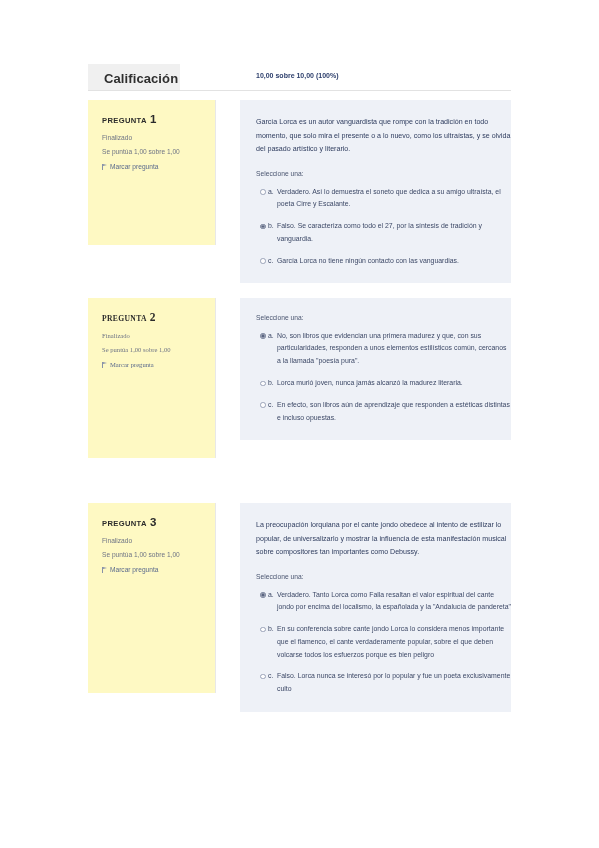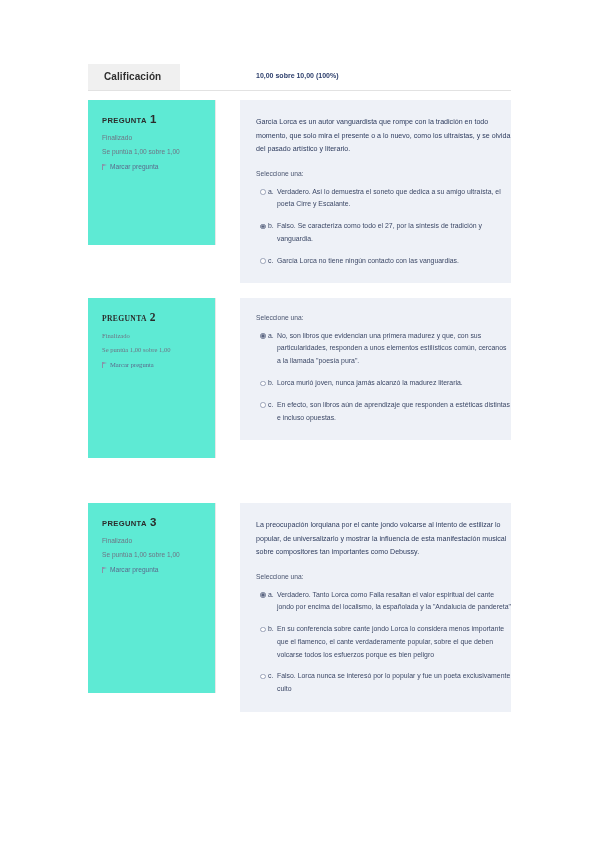--- a/index.html
+++ b/index.html
@@ -37,21 +37,21 @@
     left: 0; top: 0;
     width: 92px;
     height: 26px;
     background: #f0f0f0;
     box-sizing: border-box;
   }
   .grade-cell-label span {
     position: absolute;
     left: 16px;
     top: 7px;
-    font-size: 10px;
+    font-size: 13px;
     font-weight: bold;
     color: #2f2f2f;
     letter-spacing: 0.1px;
   }
   .grade-cell-value {
     position: absolute;
     left: 92px;
     top: 0;
     height: 26px;
   }
@@ -71,21 +71,21 @@
     left: 88px;
     width: 423px;
   }
   .q-info {
     position: absolute;
     left: 0;
     top: 0;
     width: 128px;
     box-sizing: border-box;
     padding: 14px 16px 14px 14px;
-    background: #5eead4;
+    background: #fef9c3;
     border-right: 1px solid #e8e8e8;
   }
   .q-no {
     font-size: 7.6px;
     font-weight: bold;
     color: #2b2b2b;
     letter-spacing: 0.35px;
     margin: 0 0 8px 0;
     line-height: 1;
   }
@@ -284,21 +284,21 @@
         <div class="q-info" style="min-height: 190px;">
           <div class="q-no"><span>PREGUNTA</span><span class="num"> 3</span></div>
           <div class="q-state">Finalizado</div>
           <div class="q-marks">Se puntúa 1,00 sobre 1,00</div>
           <div class="q-flag">
             <span class="flag-icon"></span>
             <span>Marcar pregunta</span>
           </div>
         </div>
         <div class="q-content">
-          <p class="q-text">La preocupación lorquiana por el cante jondo volcarse al intento de estilizar lo popular, de universalizarlo y mostrar la influencia de esta manifestación musical sobre compositores tan importantes como Debussy.</p>
+          <p class="q-text">La preocupación lorquiana por el cante jondo obedece al intento de estilizar lo popular, de universalizarlo y mostrar la influencia de esta manifestación musical sobre compositores tan importantes como Debussy.</p>
           <p class="q-prompt">Seleccione una:</p>
           <ul class="answers">
             <li class="answer selected">
               <span class="radio"></span>
               <span class="letter">a.</span>
               <span class="body">Verdadero. Tanto Lorca como Falla resaltan el valor espiritual del cante jondo por encima del localismo, la españolada y la "Andalucía de pandereta"</span>
             </li>
             <li class="answer">
               <span class="radio"></span>
               <span class="letter">b.</span>

